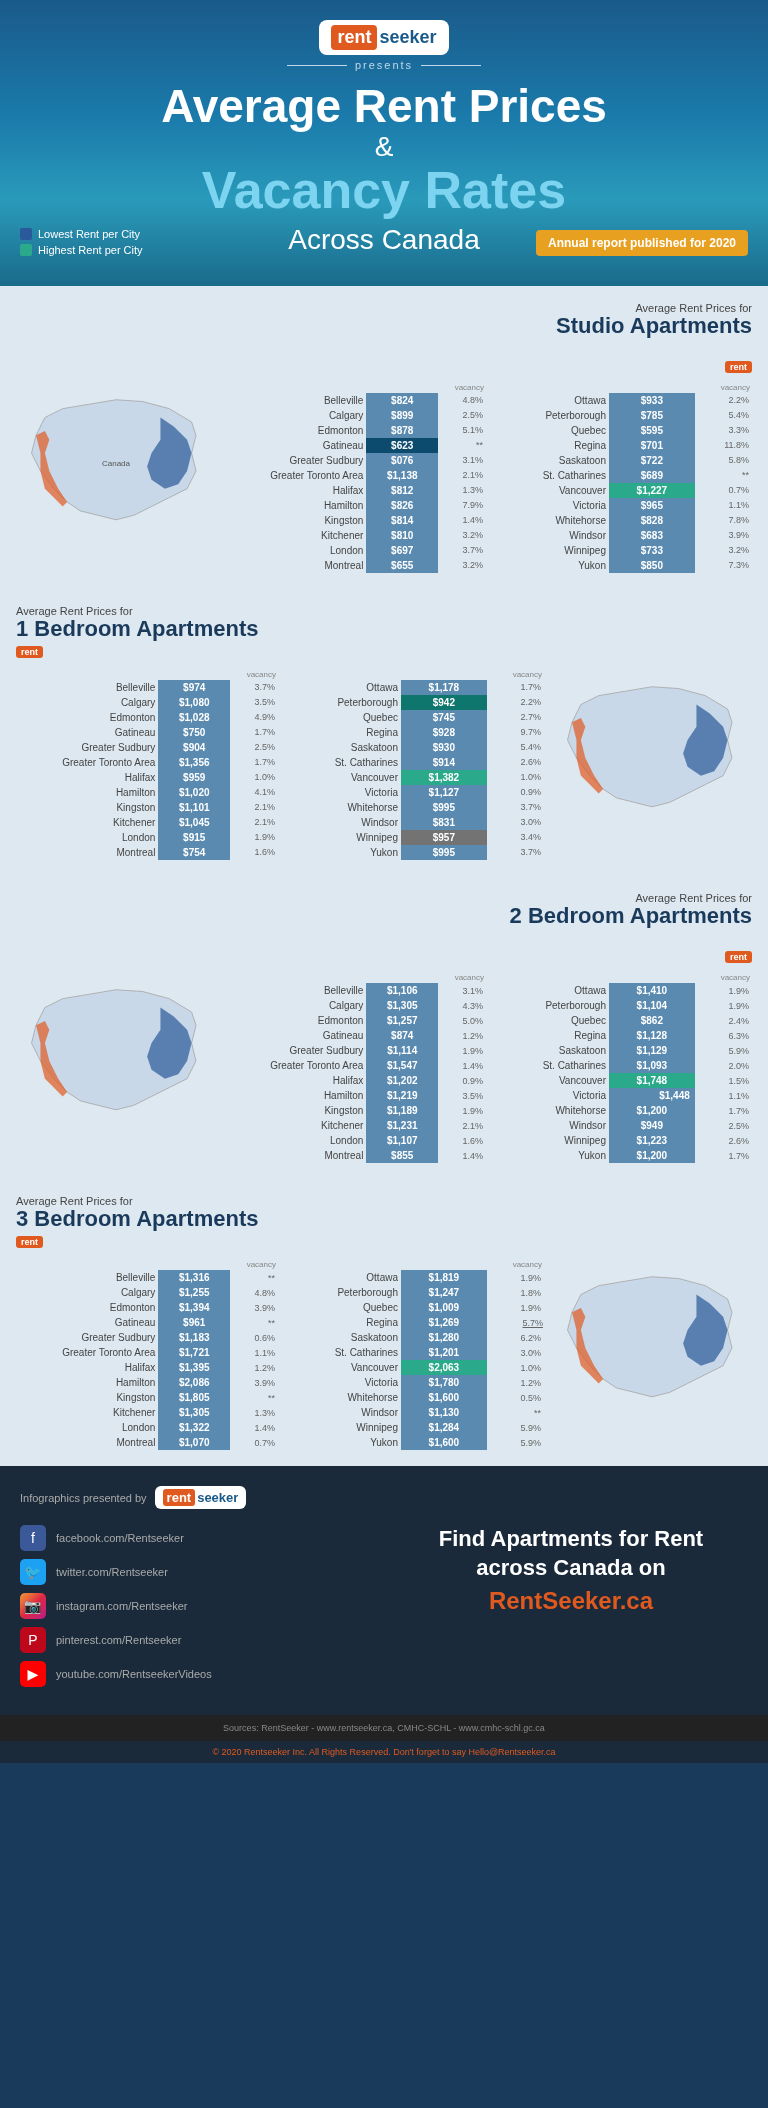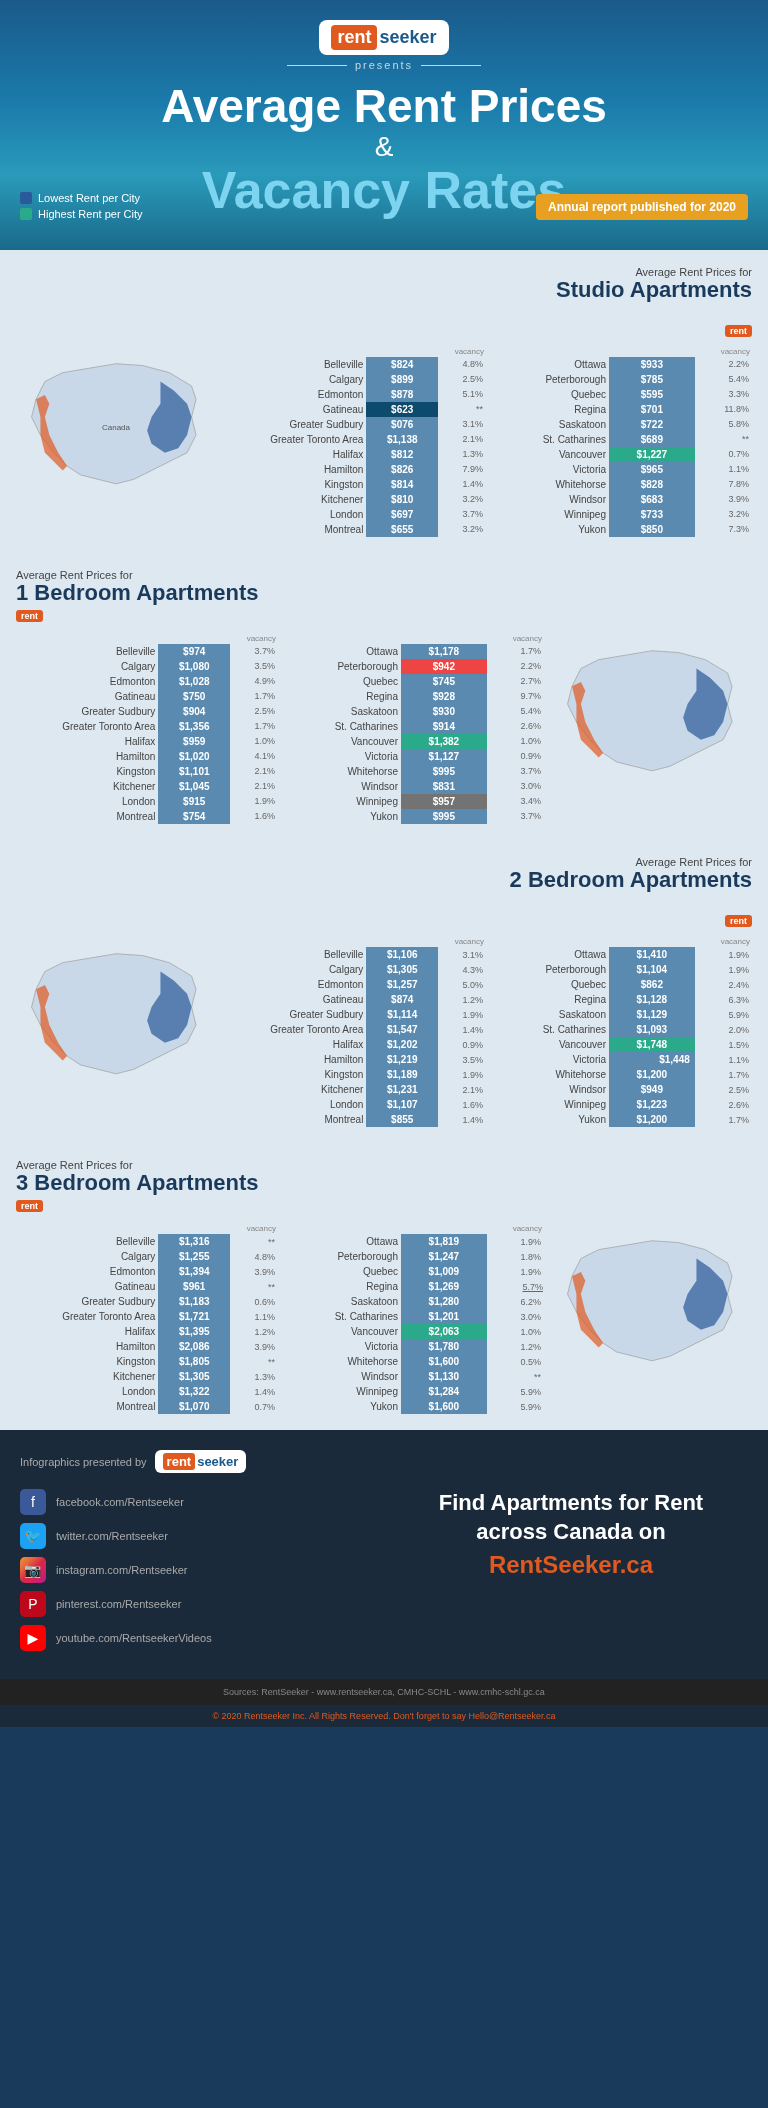--- a/index.html
+++ b/index.html
@@ -300,20 +300,21 @@
     </div>
     <div class="presents-line">
       <span>presents</span>
     </div>
   </div>
   <div class="main-title">
     <div>Average Rent Prices</div>
     <div class="main-title-amp">&amp;</div>
     <div class="main-title-vacancy">Vacancy Rates</div>
   </div>
+  <div class="main-subtitle">Across Canada</div>
 
   <div class="legend">
     <div class="legend-item">
       <div class="legend-box blue"></div>
       <span>Lowest Rent per City</span>
     </div>
     <div class="legend-item">
       <div class="legend-box teal"></div>
       <span>Highest Rent per City</span>
     </div>
@@ -594,21 +595,21 @@
             </tr>
           </thead>
           <tbody id="one-bed-right-tbody">
               <tr>
                 <td style="text-align: right; color: rgb(68, 68, 68); font-size: 10px; padding: 2px 3px; white-space: nowrap;">Ottawa</td>
                 <td style="background: rgb(90, 138, 176); color: white; font-weight: bold; text-align: center; padding: 2px 5px; font-size: 10px; min-width: 50px; white-space: nowrap;">$1,178</td>
                 <td style="color: rgb(102, 102, 102); font-size: 9px; text-align: right; padding: 2px 3px; white-space: nowrap;">1.7%</td>
               </tr>
               <tr>
                 <td style="text-align: right; color: rgb(68, 68, 68); font-size: 10px; padding: 2px 3px; white-space: nowrap;">Peterborough</td>
-                <td style="background: #ef4444; color: white; font-weight: bold; text-align: center; padding: 2px 0; font-size: 10px; min-width: 50px; white-space: nowrap;">$942</td>
+                <td style="background: #0f766e; color: white; font-weight: bold; text-align: center; padding: 2px 0; font-size: 10px; min-width: 50px; white-space: nowrap;">$942</td>
                 <td style="color: rgb(102, 102, 102); font-size: 9px; text-align: right; padding: 2px 3px; white-space: nowrap;">2.2%</td>
               </tr>
               <tr>
                 <td style="text-align: right; color: rgb(68, 68, 68); font-size: 10px; padding: 2px 3px; white-space: nowrap;">Quebec</td>
                 <td style="background: rgb(90, 138, 176); color: white; font-weight: bold; text-align: center; padding: 2px 5px; font-size: 10px; min-width: 50px; white-space: nowrap;">$745</td>
                 <td style="color: rgb(102, 102, 102); font-size: 9px; text-align: right; padding: 2px 3px; white-space: nowrap;">2.7%</td>
               </tr>
               <tr>
                 <td style="text-align: right; color: rgb(68, 68, 68); font-size: 10px; padding: 2px 3px; white-space: nowrap;">Regina</td>
                 <td style="background: rgb(90, 138, 176); color: white; font-weight: bold; text-align: center; padding: 2px 5px; font-size: 10px; min-width: 50px; white-space: nowrap;">$928</td>

